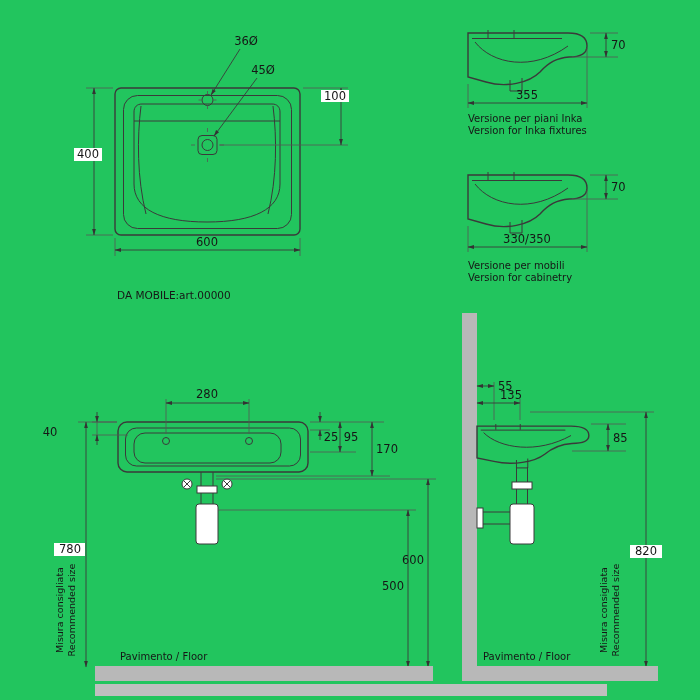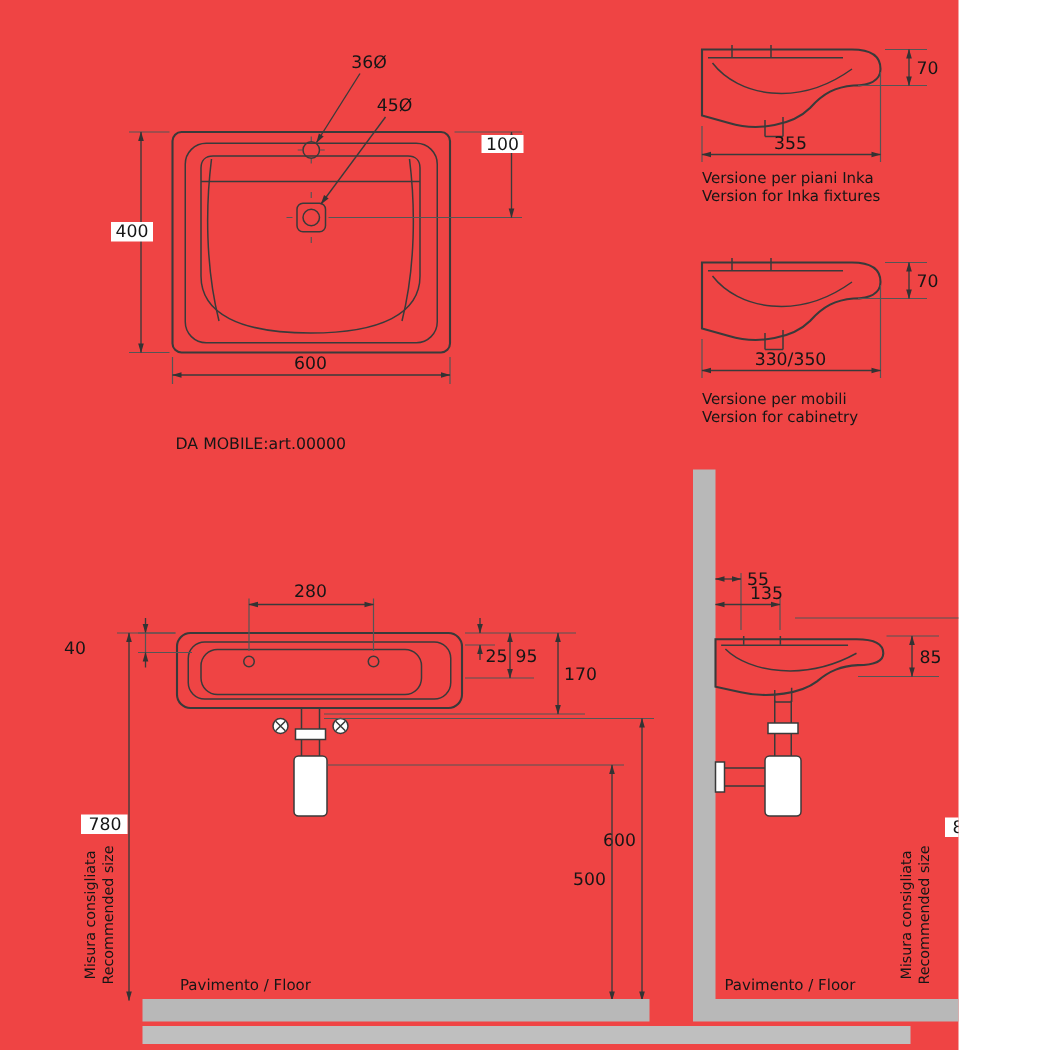--- a/index.html
+++ b/index.html
@@ -1,16 +1,16 @@
 <!DOCTYPE html>
 <html><head>
 <meta charset="utf-8">
 <style>
   html,body{margin:0;padding:0;background:#fff;}
-  .canvas{width:639px;height:700px;position:relative;background:#ef4444;overflow:hidden;}
+  .canvas{width:700px;height:700px;position:relative;background:#22c55e;overflow:hidden;}
   svg text{font-family:"DejaVu Sans", sans-serif; fill:#161616;}
   .dim{font-size:11.5px;}
   .cap{font-size:10px;}
   .note{font-size:9.5px;}
   .art{font-size:10.5px;}
   .ln{fill:none;stroke:#3a3a3a;stroke-width:1.4;}
   .ln2{fill:none;stroke:#3a3a3a;stroke-width:1;}
   .ext{fill:none;stroke:#555;stroke-width:0.8;}
   .dln{fill:none;stroke:#3a3a3a;stroke-width:0.9;}
   .wfill{fill:#fff;stroke:#3a3a3a;stroke-width:1;}

